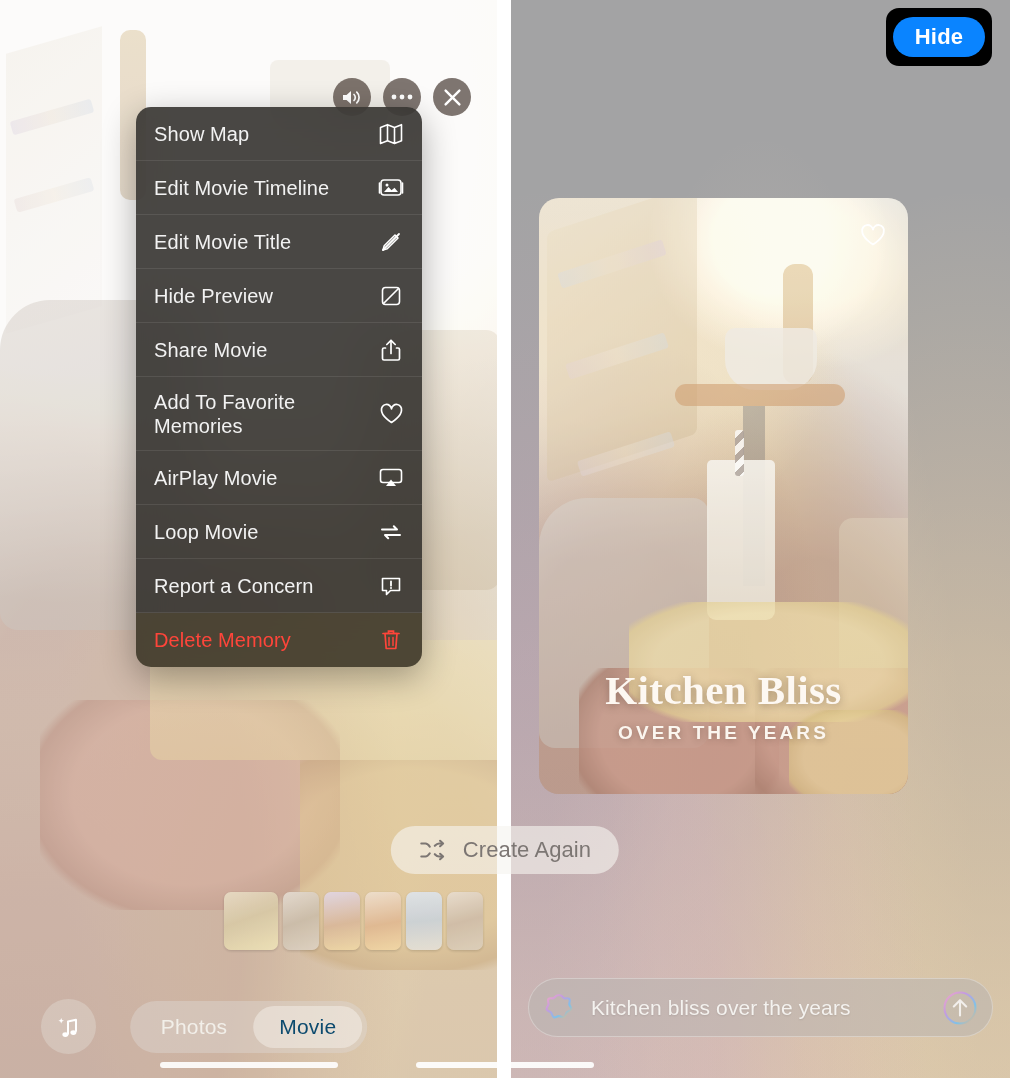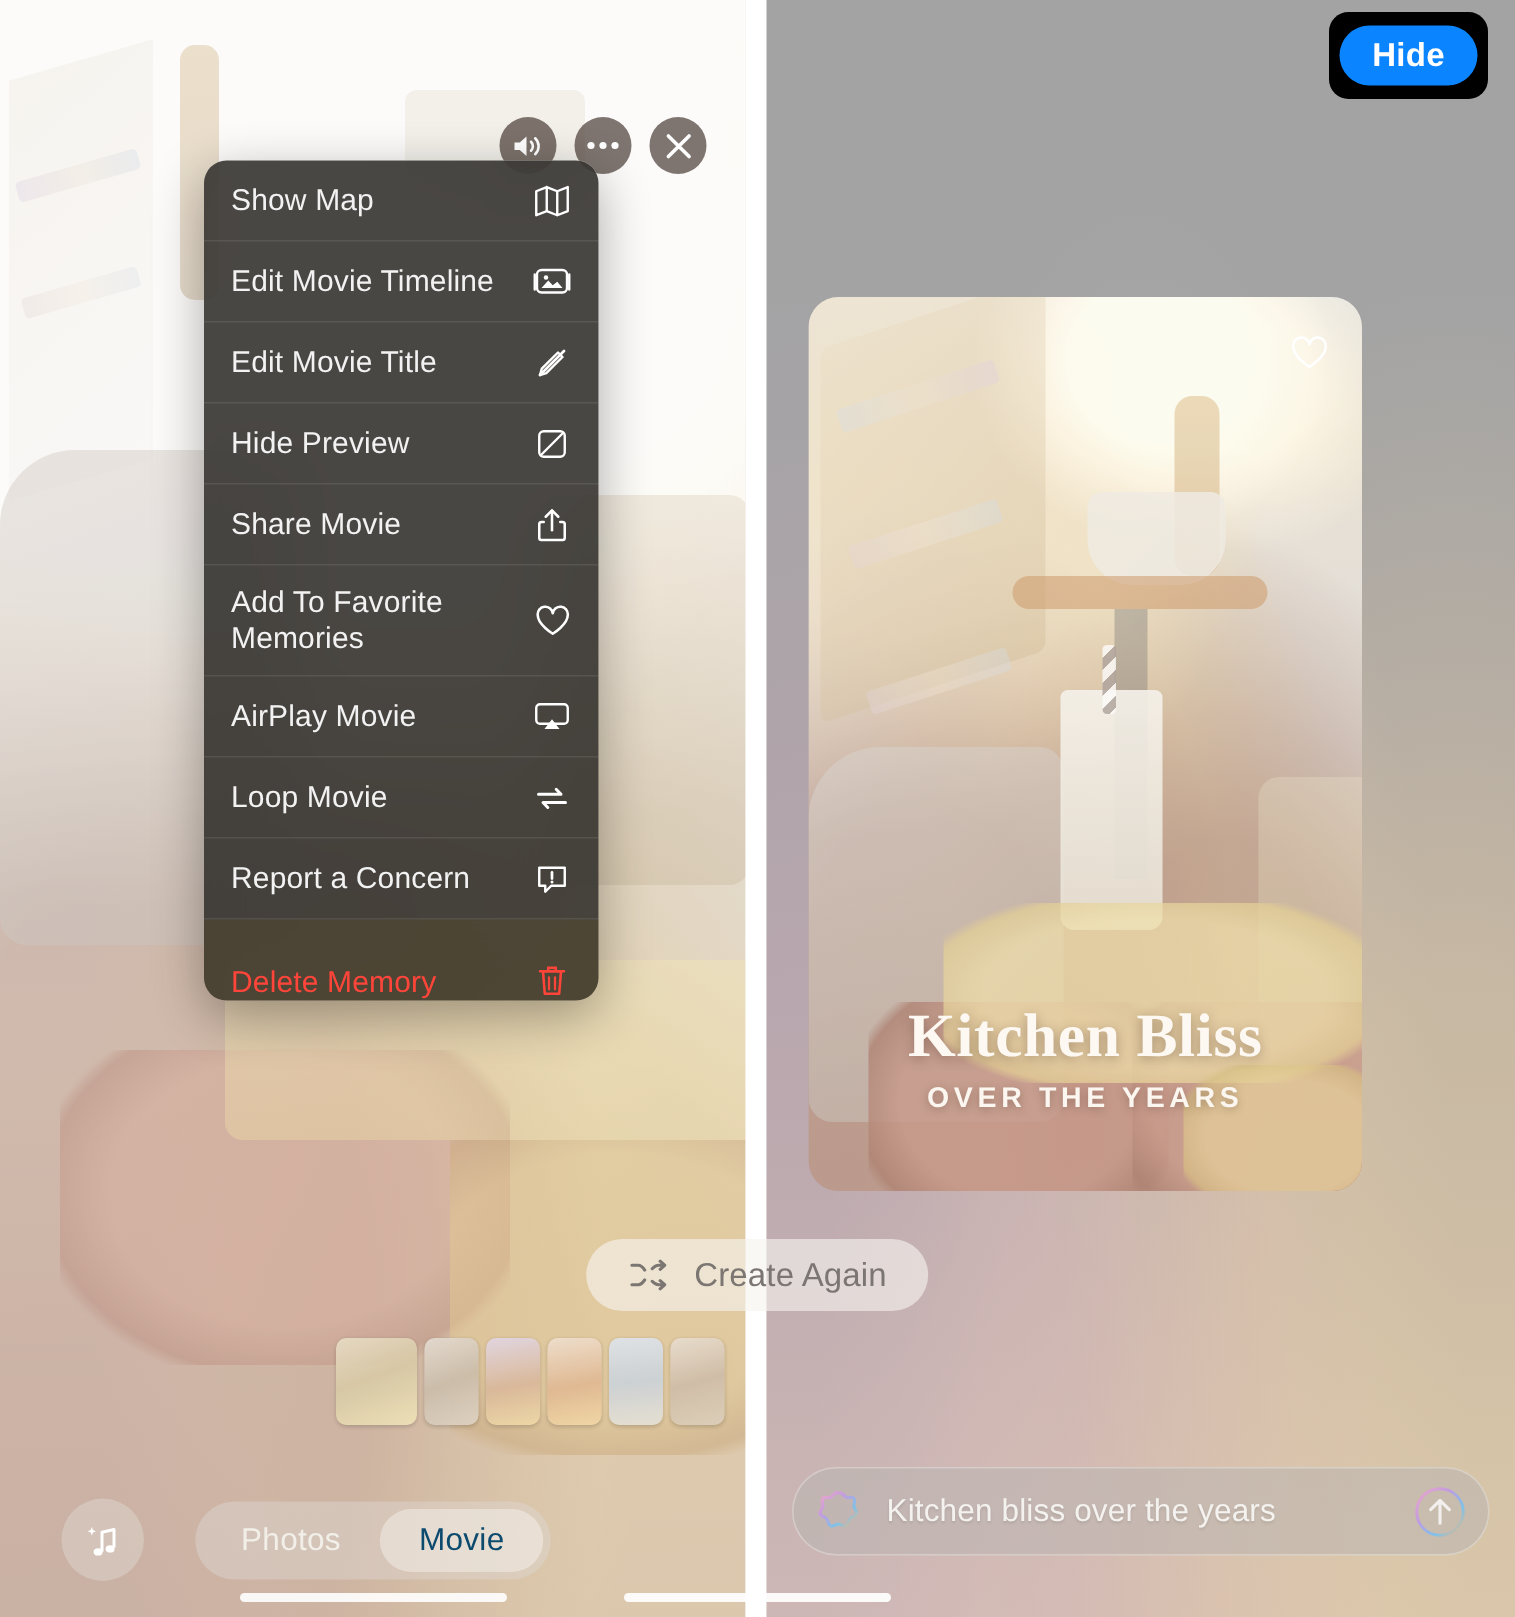--- a/index.html
+++ b/index.html
@@ -72,33 +72,33 @@
   }
   .ctrl-btn{
     width:38px; height:38px; border-radius:50%;
     background:rgba(72,60,52,.70);
     display:flex; align-items:center; justify-content:center;
     color:#fff;
   }
 
   
   .ctx-menu{
-    position:absolute; left:136px; top:107px; width:263px;
+    position:absolute; left:136px; top:107px; width:286px;
     border-radius:15px; overflow:hidden; z-index:28;
     background:rgba(48,46,42,.88);
     backdrop-filter:blur(22px);
     box-shadow:0 10px 34px rgba(0,0,0,.32);
   }
   .ctx-item{
     position:relative; display:flex; align-items:center; justify-content:space-between;
     padding:0 18px; min-height:54px; color:#f2f2f2; font-size:20px;
     border-bottom:1px solid rgba(255,255,255,.085);
     letter-spacing:.1px;
   }
-  .ctx-item:last-child{ border-bottom:none;align-items:flex-end; }
+  .ctx-item:last-child{ border-bottom:none; }
   .ctx-item.tall{ min-height:74px; }
   .ctx-item.danger{ color:#ff453a; background:rgba(92,78,40,.30); }
   .ctx-label{ line-height:1.2; max-width:215px; }
   .ctx-icon{ width:26px; height:26px; flex:0 0 auto; display:flex; align-items:center; justify-content:center; }
 
   
   .filmstrip{
     position:absolute; left:224px; bottom:128px; display:flex; gap:5px; z-index:20;
   }
   .thumb{ width:36px; height:58px; border-radius:7px; overflow:hidden;

